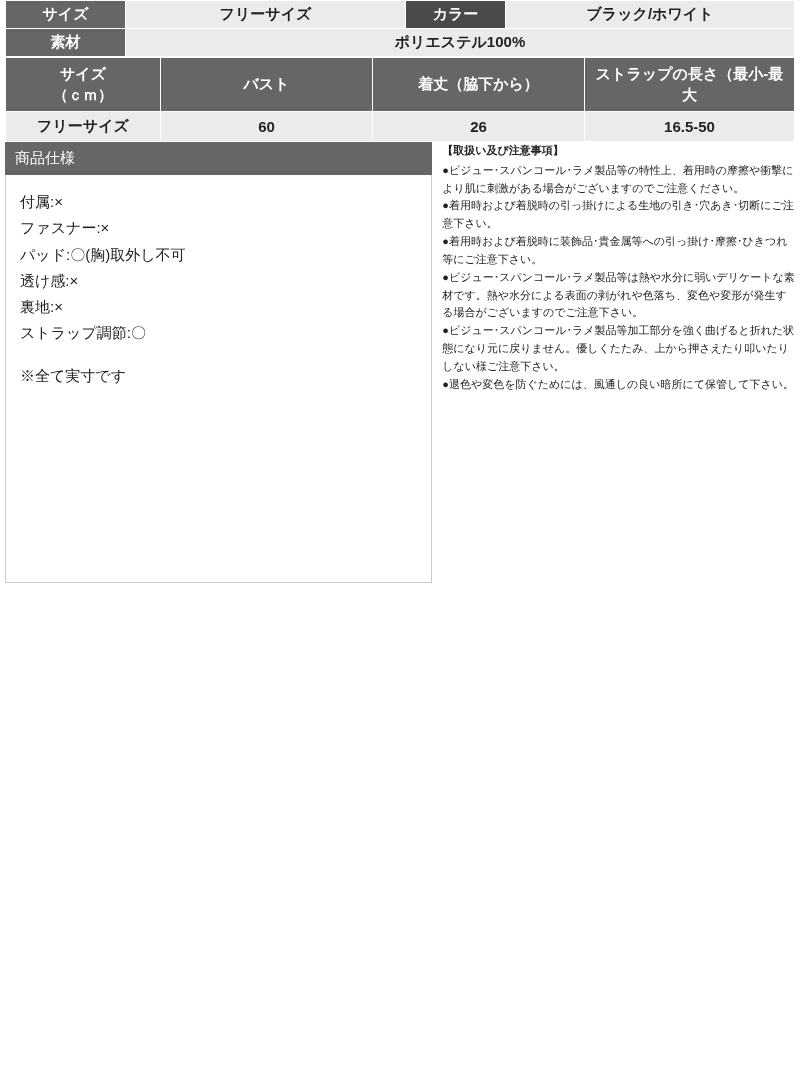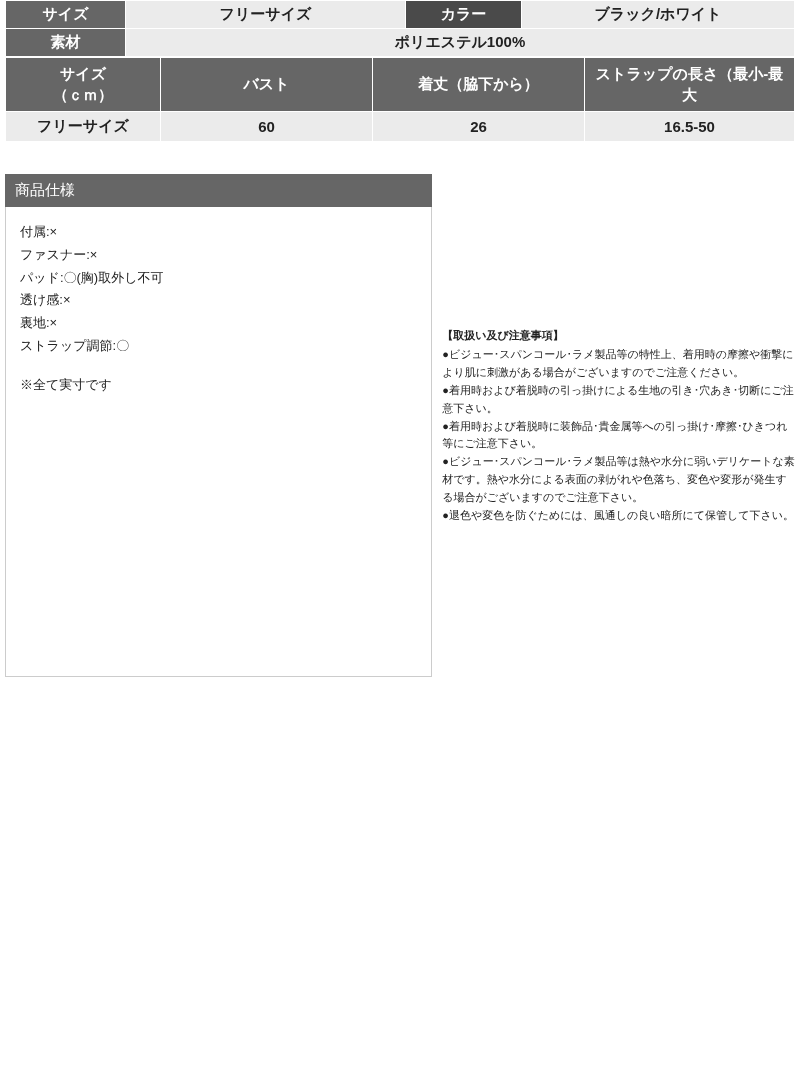--- a/index.html
+++ b/index.html
@@ -74,44 +74,43 @@
     line-height: 1.35;
   }
   .t2 .data-row td {
     background: #ebebeb;
     color: #222222;
     height: 30px;
   }
 
   
   .lower {
-    margin-top: 32px;
     display: flex;
-    align-items: center;
+    align-items: flex-start;
     padding: 0 5px;
     box-sizing: border-box;
   }
   .panel-left {
     width: 430px;
     box-sizing: border-box;
   }
   .panel-left-header {
     background: #666666;
     color: #ffffff;
     font-size: 15px;
     padding: 7px 10px;
     box-sizing: border-box;
   }
   .panel-left-body {
     border: 1px solid #cccccc;
     border-top: none;
-    height: 470px;
+    height: 408px;
     padding: 14px 14px;
     box-sizing: border-box;
-    font-size: 13px;
+    font-size: 15px;
     line-height: 1.75;
     color: #222222;
   }
   .panel-left-body .gap {
     height: 16px;
   }
   .panel-right {
     width: 355px;
     margin-left: 10px;
     box-sizing: border-box;
@@ -131,21 +130,21 @@
 </head>
 <body>
 
 <div class="page">
 
   <table class="spec-table t1">
     <tbody>
         <tr>
       <td class="hdr-dark" style="width:120px;">サイズ</td>
       <td class="cell-light" style="width:280px;">フリーサイズ</td>
-      <td class="hdr-darker" style="width:116px;">カラー</td>
+      <td class="hdr-darker" style="width:100px;">カラー</td>
       <td class="cell-light">ブラック/ホワイト</td>
     </tr>
     <tr>
       <td class="hdr-dark" style="width:120px;">素材</td>
       <td class="cell-light" colspan="3">ポリエステル100%</td>
     </tr>
   </tbody>
     </table>
 
   <table class="spec-table t2">
@@ -183,18 +182,19 @@
         <div>※全て実寸です</div>
       </div>
     </div>
 
     <div class="panel-right">
       <div class="care-title">【取扱い及び注意事項】</div>
       <div class="care-item">●ビジュー･スパンコール･ラメ製品等の特性上、着用時の摩擦や衝撃により肌に刺激がある場合がございますのでご注意ください。</div>
       <div class="care-item">●着用時および着脱時の引っ掛けによる生地の引き･穴あき･切断にご注意下さい。</div>
       <div class="care-item">●着用時および着脱時に装飾品･貴金属等への引っ掛け･摩擦･ひきつれ等にご注意下さい。</div>
       <div class="care-item">●ビジュー･スパンコール･ラメ製品等は熱や水分に弱いデリケートな素材です。熱や水分による表面の剥がれや色落ち、変色や変形が発生する場合がございますのでご注意下さい。</div>
+      <div class="care-item">●ビジュー･スパンコール･ラメ製品等加工部分を強く曲げると折れた状態になり元に戻りません。優しくたたみ、上から押さえたり叩いたりしない様ご注意下さい。</div>
       <div class="care-item">●退色や変色を防ぐためには、風通しの良い暗所にて保管して下さい。</div>
     </div>
 
   </div>
 
 </div>
 
 </body></html>

